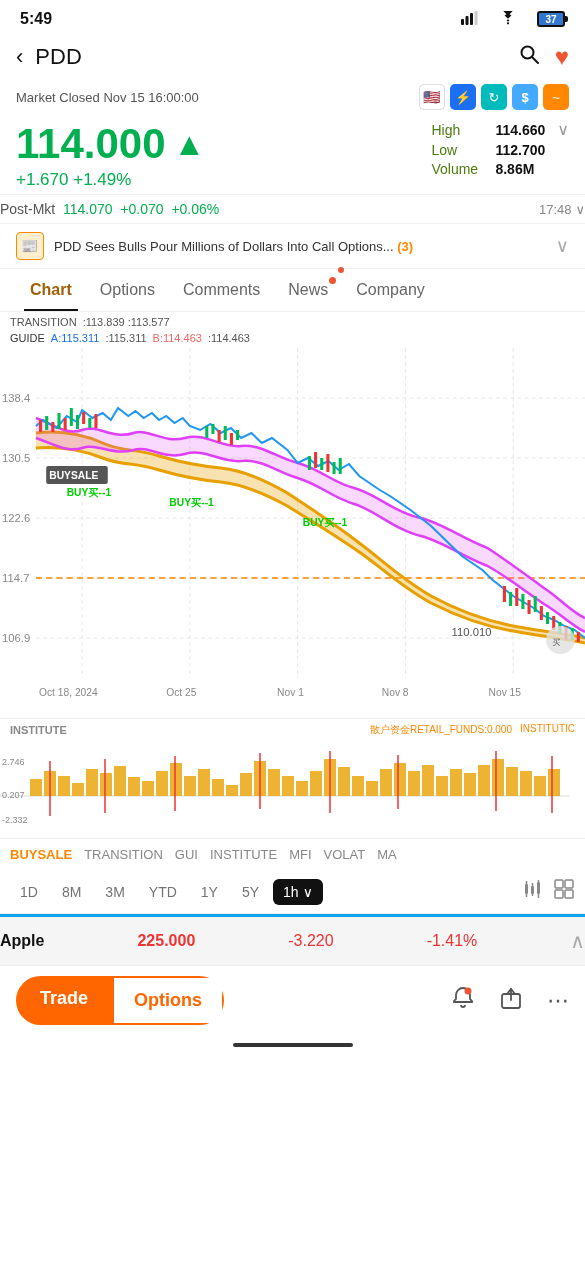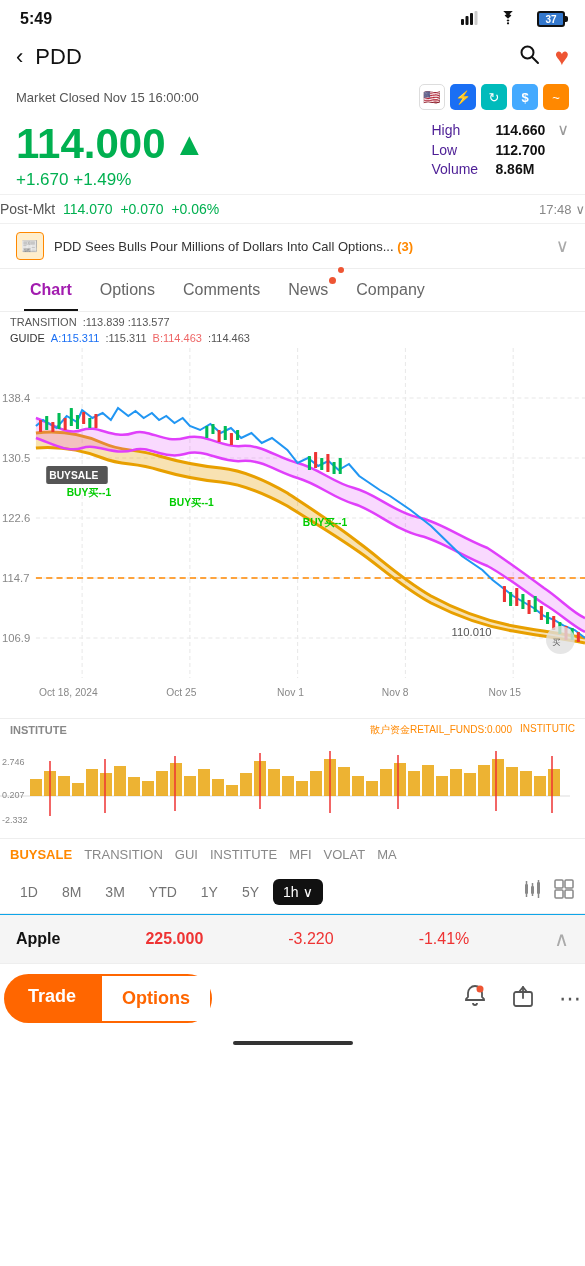--- a/index.html
+++ b/index.html
@@ -89,21 +89,21 @@
       gap: 8px;
       text-align: center;
     }
     .price-arrow { font-size: 32px; color: #00b050; }
     .price-change { font-size: 17px; color: #00b050; margin-top: 2px; }
     .price-right { text-align: left; }
     .price-row {
       display: flex; gap: 12px; font-size: 14px;
       align-items: center; margin-bottom: 3px;
     }
-    .price-label { color: #4c1d95; width: 52px; }
+    .price-label { color: #4d7c0f; width: 52px; }
     .price-val { color: #111; font-weight: 700; }
     .dropdown-btn { color: #999; font-size: 16px; cursor: pointer; }
 
     
     .post-market {
       display: flex;
       justify-content: space-between;
       align-items: center;
       padding: 6px 0;
       border-top: 1px solid #f0f0f0;
@@ -140,21 +140,21 @@
     }
     .tab {
       padding: 12px 14px;
       font-size: 16px;
       color: #666;
       cursor: pointer;
       position: relative;
       font-weight: 400;
     }
     .tab.active {
-      color: #a21caf;
+      color: #a16207;
       font-weight: 700;
     }
     .tab.active::after {
       content: '';
       position: absolute;
       bottom: 0; left: 8px; right: 8px;
       height: 2px;
       background: #111;
     }
     .tab-dot {
@@ -258,34 +258,34 @@
       display: flex; gap: 10px; align-items: center;
     }
     .chart-type-icon { font-size: 20px; color: #888; cursor: pointer; }
 
     
     .bottom-ticker {
       background: #f5f5f5;
       display: flex;
       align-items: center;
       justify-content: space-between;
-      padding: 12px 16px;
-      border-top: 1px solid #0ea5e9;
+      padding: 12px 0;
+      border-top: 3px solid #0ea5e9;
     }
     .ticker-name { font-size: 16px; font-weight: 600; color: #111; }
     .ticker-price { font-size: 16px; font-weight: 600; color: #e33; }
     .ticker-change { font-size: 16px; color: #e33; }
     .ticker-pct { font-size: 16px; color: #e33; }
     .ticker-chevron { color: #aaa; font-size: 20px; cursor: pointer; }
 
     
     .action-bar {
       display: flex;
       align-items: center;
-      padding: 10px 4px;
+      padding: 10px 16px;
       gap: 16px;
       background: #fff;
       border-top: 1px solid #eee;
     }
     .trade-btn-group {
       display: flex;
       border-radius: 25px;
       overflow: hidden;
       cursor: pointer;
     }

